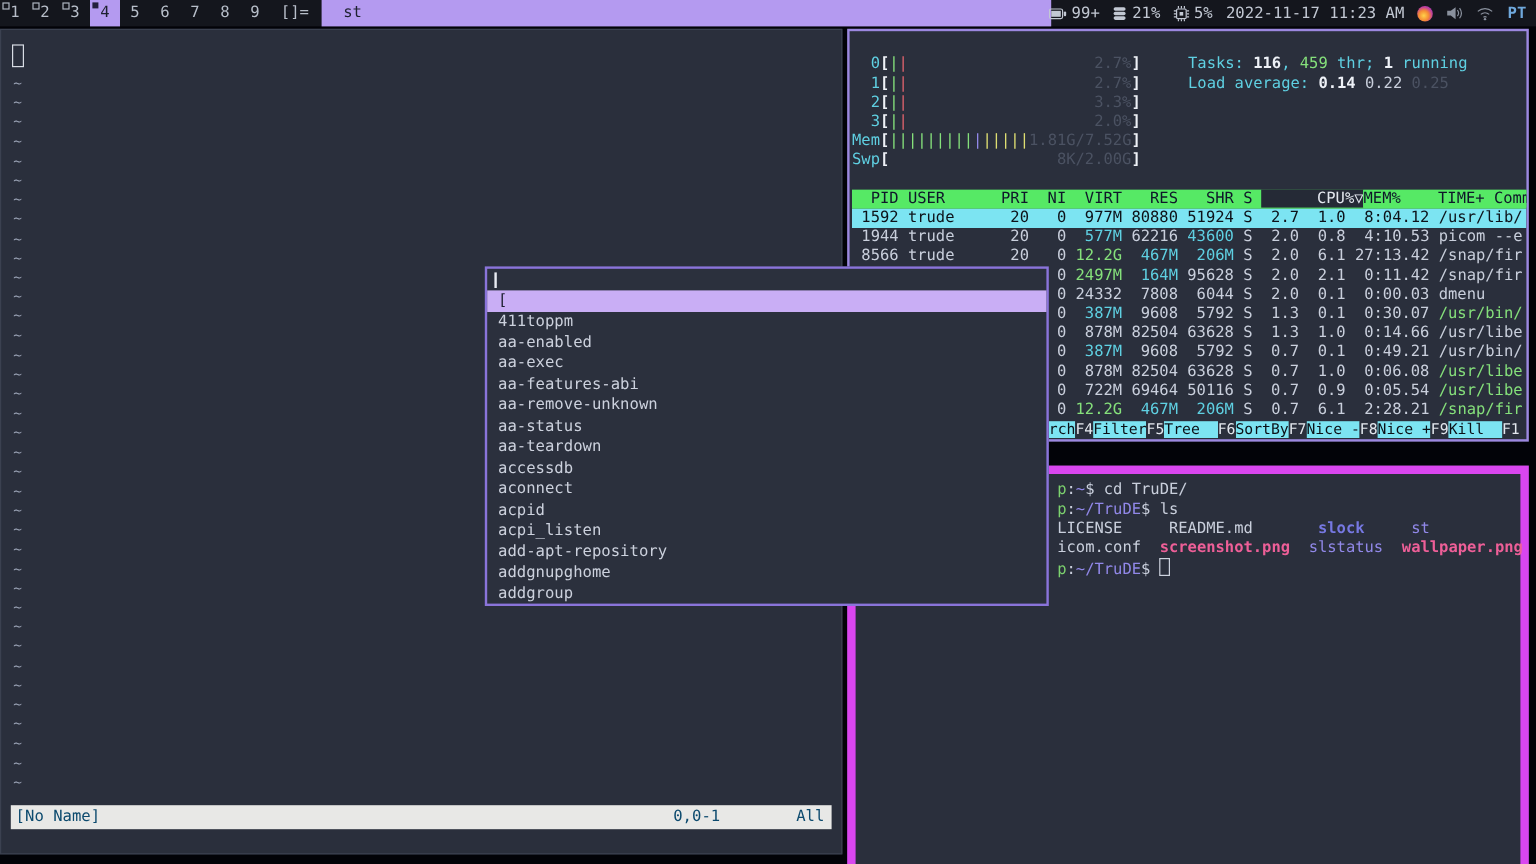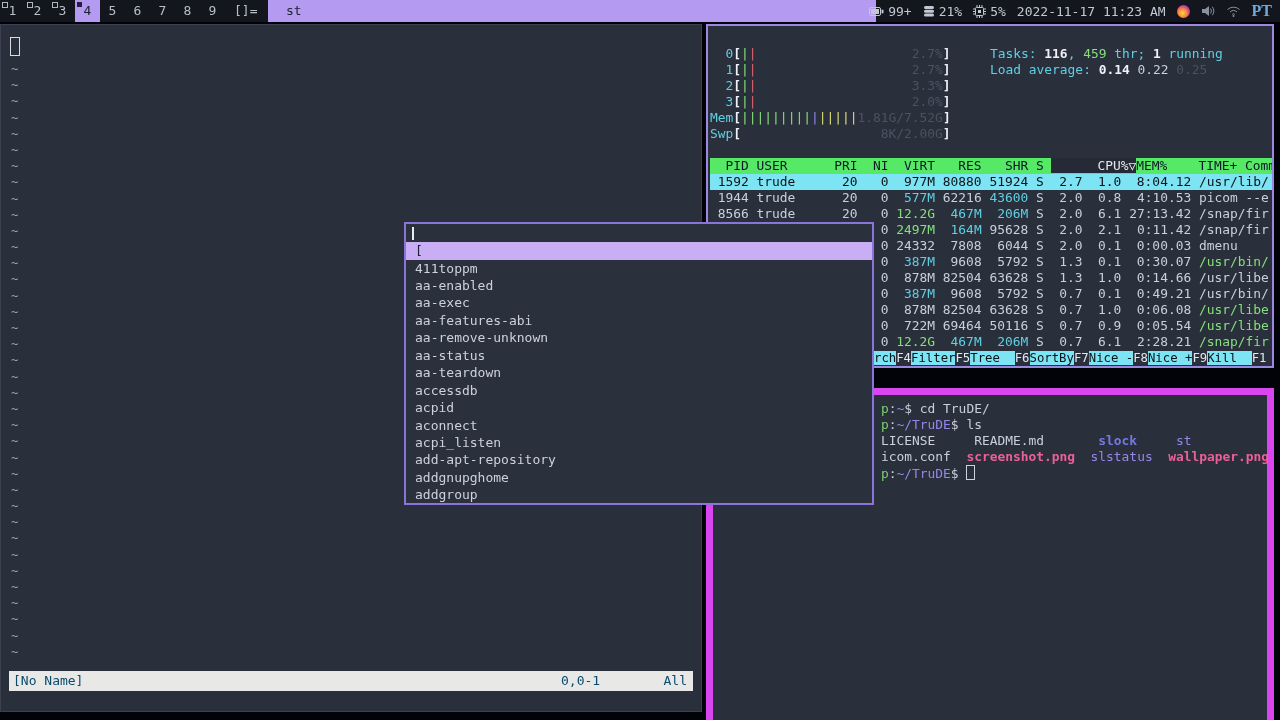--- a/index.html
+++ b/index.html
@@ -17,21 +17,21 @@
   .tag.sel .ind{display:block;background:#241f3d;border:none;width:5px;height:5px;}
   .ltsym{padding:0 9px;line-height:22px;}
   .bar-title{position:absolute;left:268px;top:0;width:608px;height:22px;line-height:22px;
        background:#b49af0;color:#1e2130;padding-left:18px;box-sizing:border-box;}
   .bar-status{position:absolute;right:0;top:0;height:22px;display:flex;align-items:center;
        gap:11px;padding-right:8px;color:#c2c8d3;}
   .sitem{display:flex;align-items:center;gap:4px;text-align:right;}
   .sicon{display:inline-block;}
   .tray-flame{width:13px;height:13px;border-radius:50%;
     background:radial-gradient(circle at 42% 62%, #ffd24a 0%, #f58a35 38%, #c2419a 64%, #7b2fd1 100%);}
-  .kbd{color:#6fa8dc;font-weight:bold;font-size:16px;font-family:Liberation Serif, serif;}
+  .kbd{color:#6fa8dc;font-weight:bold;font-size:13px;}
 
   
   .win{position:absolute;box-sizing:border-box;background:#2a2f3c;}
   .win-vim{left:0;top:24px;width:702px;height:688px;border:1px solid #3b4150;}
   .win-htop{left:706px;top:24px;width:568px;height:344px;border:2px solid #9c88e0;}
   .win-term{left:706px;top:388px;width:568px;height:346px;border:7px solid #d946ef;}
 
   
   .vim-cursor{position:absolute;left:9px;top:12px;width:8px;height:17px;border:1px solid #d8dce4;}
   .vim-tildes{position:absolute;left:10px;top:36px;}
@@ -232,22 +232,22 @@
     <div class="dm-sel">[</div>
     <div class="dm-items">
         <div class="dm-item">411toppm</div>
         <div class="dm-item">aa-enabled</div>
         <div class="dm-item">aa-exec</div>
         <div class="dm-item">aa-features-abi</div>
         <div class="dm-item">aa-remove-unknown</div>
         <div class="dm-item">aa-status</div>
         <div class="dm-item">aa-teardown</div>
         <div class="dm-item">accessdb</div>
+        <div class="dm-item">aconnect</div>
         <div class="dm-item">acpid</div>
-        <div class="dm-item">aconnect</div>
         <div class="dm-item">acpi_listen</div>
         <div class="dm-item">add-apt-repository</div>
         <div class="dm-item">addgnupghome</div>
         <div class="dm-item">addgroup</div>
       </div>
   </div>
 
 </div>
 
 </body></html>

